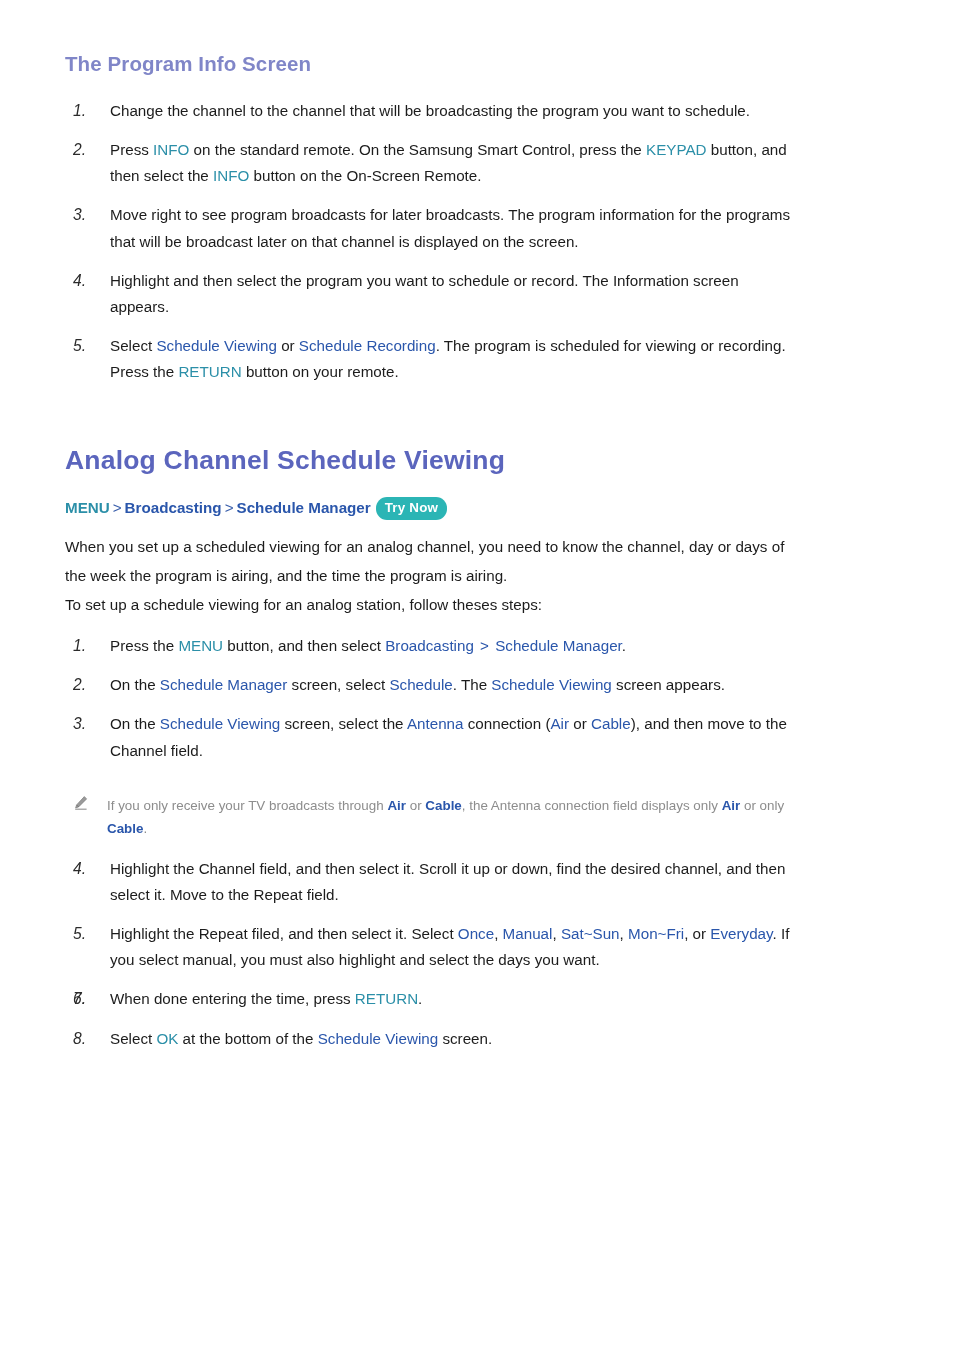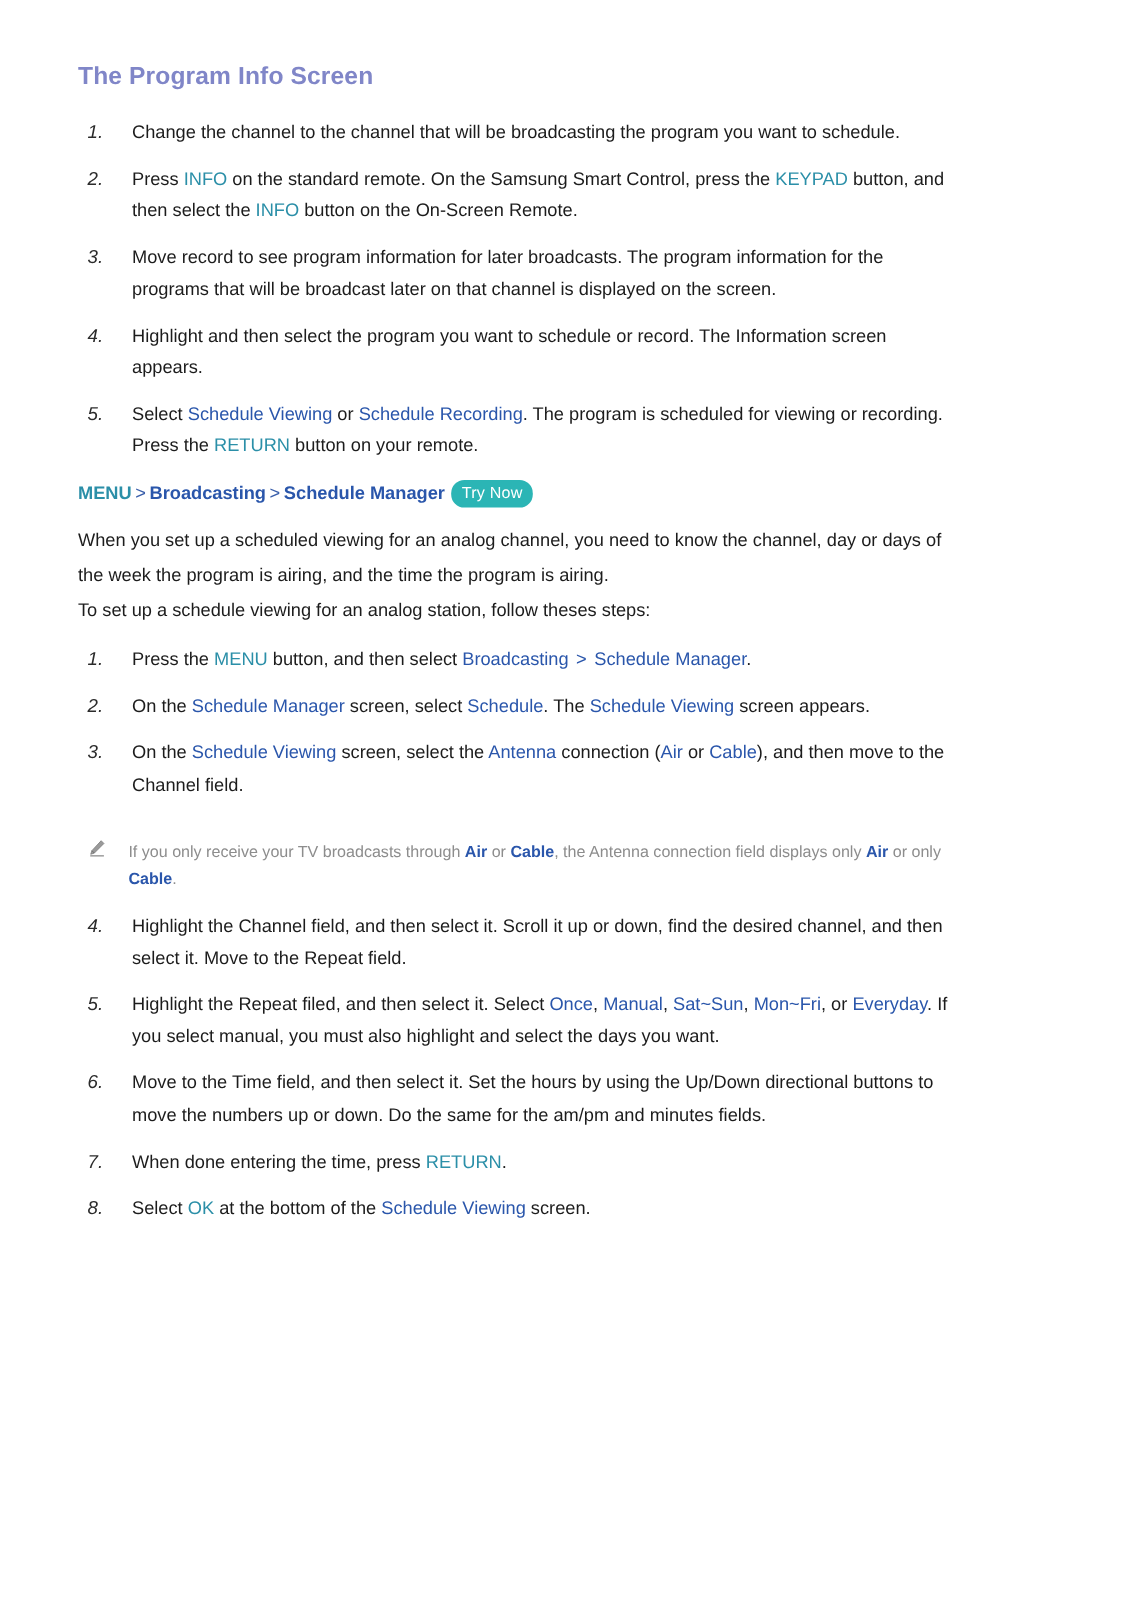--- a/index.html
+++ b/index.html
@@ -63,21 +63,21 @@
   }
   .crumb-teal { color: #2b8fa8; }
   .crumb-blue { color: #2a56ab; }
   .try-now {
     display: inline-block;
     background: #2bb5b5;
     color: #ffffff;
     border-radius: 11px;
     padding: 1px 9px 2px 9px;
     font-size: 13.4px;
-    font-weight: normal;
+    font-weight: bold;
     line-height: 1.45;
     margin-left: 5px;
     vertical-align: 1px;
     letter-spacing: 0.2px;
   }
 
   
   ol.steps {
     list-style: none;
     margin: 0;
@@ -133,25 +133,26 @@
 
 <div class="page">
 
   <h2 class="sub-heading">The Program Info Screen</h2>
 
 
 
   <ol class="steps">
       <li><span class="num">1.</span><span><span>Change the channel to the channel that will be broadcasting the program you want to schedule.</span></span></li>
       <li><span class="num">2.</span><span><span>Press </span><span class="kw-teal">INFO</span><span> on the standard remote. On the Samsung Smart Control, press the </span><span class="kw-teal">KEYPAD</span><span> button, and then select the </span><span class="kw-teal">INFO</span><span> button on the On-Screen Remote.</span></span></li>
-      <li><span class="num">3.</span><span><span>Move record to see program information for later broadcasts. The program information for the programs that will be broadcast later on that channel is displayed on the screen.</span></span></li>
+      <li><span class="num">3.</span><span><span>Move right to see program broadcasts for later broadcasts. The program information for the programs that will be broadcast later on that channel is displayed on the screen.</span></span></li>
       <li><span class="num">4.</span><span><span>Highlight and then select the program you want to schedule or record. The Information screen appears.</span></span></li>
       <li><span class="num">5.</span><span><span>Select </span><span class="kw-blue">Schedule Viewing</span><span> or </span><span class="kw-blue">Schedule Recording</span><span>. The program is scheduled for viewing or recording. Press the </span><span class="kw-teal">RETURN</span><span> button on your remote.</span></span></li>
     </ol>
 
+  <h1 class="main-heading">Analog Channel Schedule Viewing</h1>
 
   <div class="breadcrumb"><span class="crumb-teal">MENU</span><span class="sep">&gt;</span><span class="crumb-blue">Broadcasting</span><span class="sep">&gt;</span><span class="crumb-blue">Schedule Manager</span><span class="try-now">Try Now</span></div>
 
   <p class="para tight">When you set up a scheduled viewing for an analog channel, you need to know the channel, day or days of the week the program is airing, and the time the program is airing.</p>
   <p class="para spaced">To set up a schedule viewing for an analog station, follow theses steps:</p>
 
   <ol class="steps">
       <li><span class="num">1.</span><span><span>Press the </span><span class="kw-teal">MENU</span><span> button, and then select </span><span class="kw-blue">Broadcasting</span><span class="gt"> &gt; </span><span class="kw-blue">Schedule Manager</span><span>.</span></span></li>
       <li><span class="num">2.</span><span><span>On the </span><span class="kw-blue">Schedule Manager</span><span> screen, select </span><span class="kw-blue">Schedule</span><span>. The </span><span class="kw-blue">Schedule Viewing</span><span> screen appears.</span></span></li>
       <li><span class="num">3.</span><span><span>On the </span><span class="kw-blue">Schedule Viewing</span><span> screen, select the </span><span class="kw-blue">Antenna</span><span> connection (</span><span class="kw-blue">Air</span><span> or </span><span class="kw-blue">Cable</span><span>), and then move to the Channel field.</span></span></li>
@@ -164,18 +165,18 @@
         <path d="M3.6 9.9 L5.6 11.9" stroke="#6f6f6f" stroke-width="0.8"></path>
         <rect x="2.2" y="13.6" width="11.4" height="1.2" fill="#9a9a9a"></rect>
       </svg>
     </span>
     <span class="note-text"><span>If you only receive your TV broadcasts through </span><b>Air</b><span> or </span><b>Cable</b><span>, the Antenna connection field displays only </span><b>Air</b><span> or only </span><b>Cable</b><span>.</span></span>
   </div>
 
   <ol class="steps">
       <li><span class="num">4.</span><span><span>Highlight the Channel field, and then select it. Scroll it up or down, find the desired channel, and then select it. Move to the Repeat field.</span></span></li>
       <li><span class="num">5.</span><span><span>Highlight the Repeat filed, and then select it. Select </span><span class="kw-blue">Once</span><span>, </span><span class="kw-blue">Manual</span><span>, </span><span class="kw-blue">Sat~Sun</span><span>, </span><span class="kw-blue">Mon~Fri</span><span>, or </span><span class="kw-blue">Everyday</span><span>. If you select manual, you must also highlight and select the days you want.</span></span></li>
-      <li><span class="num">6.</span><span><span>Move to the Time field, and then select it. Set the hours by using the Up/Down directional buttons to move the numbers up or down. Do the same for the am/pm and minutes fields.</span></span></li>
+      <li><span class="num">6.</span></li>
       <li><span class="num">7.</span><span><span>When done entering the time, press </span><span class="kw-teal">RETURN</span><span>.</span></span></li>
       <li><span class="num">8.</span><span><span>Select </span><span class="kw-teal">OK</span><span> at the bottom of the </span><span class="kw-blue">Schedule Viewing</span><span> screen.</span></span></li>
     </ol>
 
 </div>
 
 </body></html>

